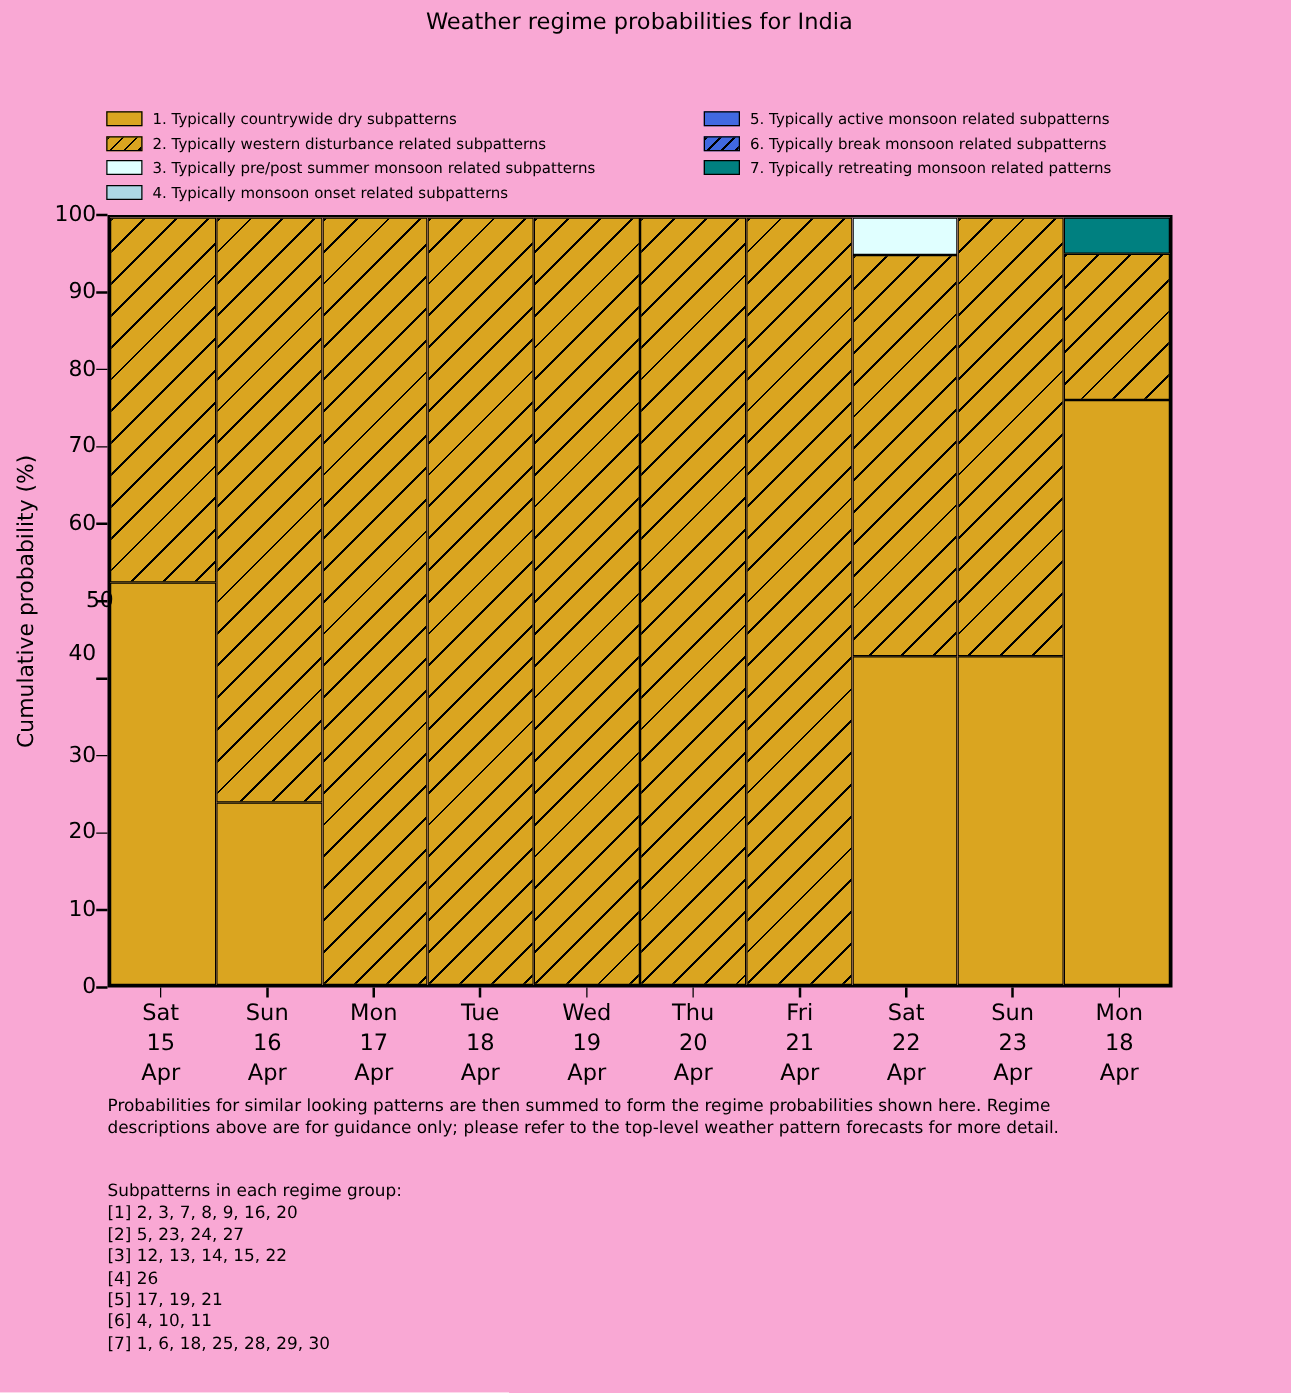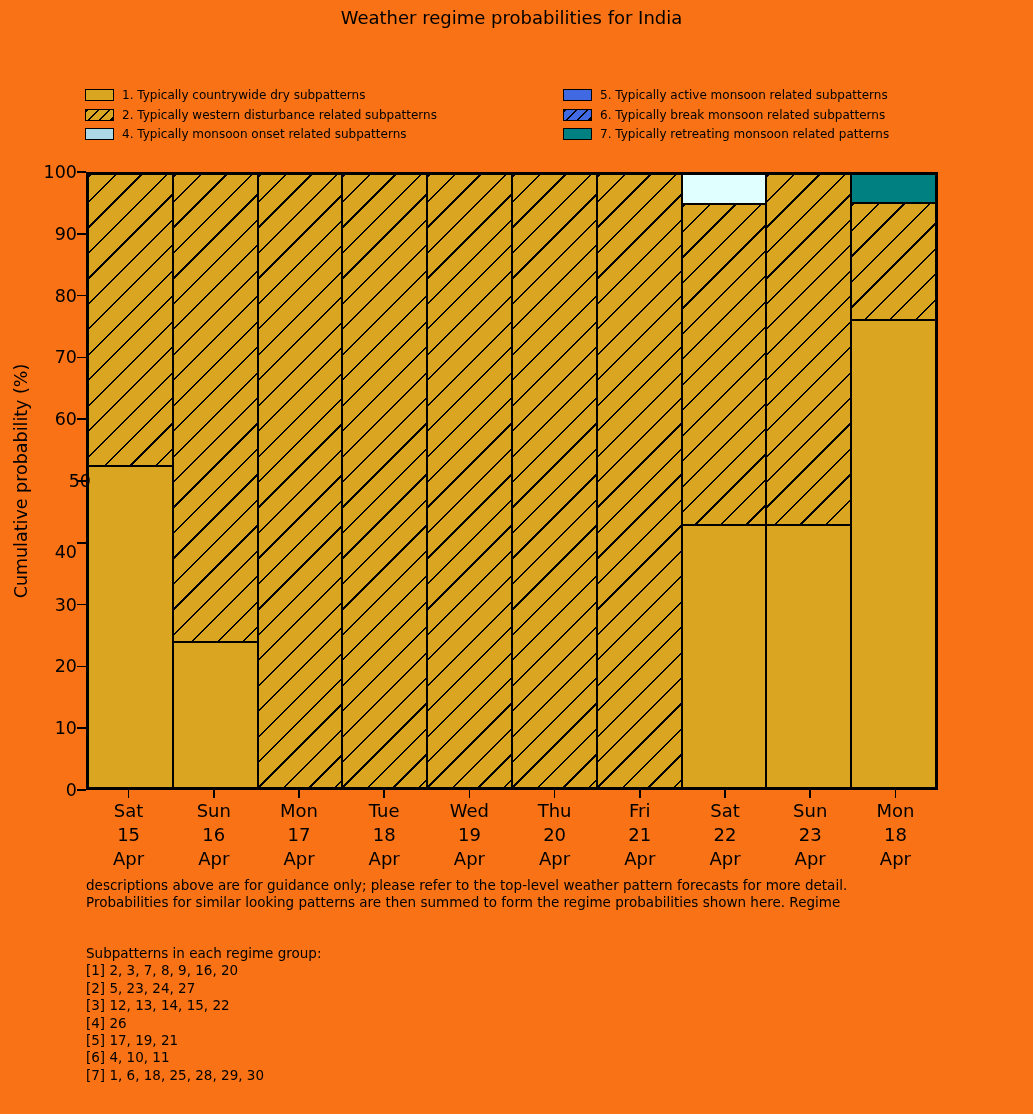--- a/index.html
+++ b/index.html
@@ -1,17 +1,17 @@
 <!DOCTYPE html>
 <html><head>
 <meta charset="utf-8">
 <style>
   html,body { margin:0; padding:0; background:#fff; }
   .figure {
-    position:relative; width:1033px; height:1114px; background:#f97316;
+    position:relative; width:1033px; height:1114px; background:#f9a8d4;
     font-family:"DejaVu Sans", sans-serif; color:#000; overflow:hidden;
   }
   .title-block { position:absolute; top:6px; left:0; width:1023px; text-align:center;
     font-size:18px; line-height:24px; }
   .legend-col { position:absolute; top:85px; }
   .legend-col-left { left:85px; }
   .legend-col-right { left:563px; }
   .legend-item { display:flex; align-items:center; height:19.8px; }
   .swatch { width:27px; height:10px; border:1.4px solid #000; margin-right:8px; flex:none; }
   .legend-label { font-size:12px; white-space:nowrap; }
@@ -46,20 +46,24 @@
   <div class="legend-col legend-col-left">
       <div class="legend-item">
         <span class="swatch" style="background-color: rgb(218, 165, 32);"></span>
         <span class="legend-label">1. Typically countrywide dry subpatterns</span>
       </div>
       <div class="legend-item">
         <span class="swatch hatch-sm" style="background-color: rgb(218, 165, 32);"></span>
         <span class="legend-label">2. Typically western disturbance related subpatterns</span>
       </div>
       <div class="legend-item">
+        <span class="swatch" style="background-color: rgb(224, 255, 255);"></span>
+        <span class="legend-label">3. Typically pre/post summer monsoon related subpatterns</span>
+      </div>
+      <div class="legend-item">
         <span class="swatch" style="background-color: rgb(173, 216, 230);"></span>
         <span class="legend-label">4. Typically monsoon onset related subpatterns</span>
       </div>
     </div>
   <div class="legend-col legend-col-right">
       <div class="legend-item">
         <span class="swatch" style="background-color: rgb(65, 105, 225);"></span>
         <span class="legend-label">5. Typically active monsoon related subpatterns</span>
       </div>
       <div class="legend-item">
@@ -110,22 +114,22 @@
         </div>
         <div class="bar">
           <div class="seg" style="height: 76.2%; background-color: rgb(218, 165, 32);"></div>
           <div class="seg hatch" style="height: 19%; background-color: rgb(218, 165, 32);"></div>
           <div class="seg" style="height: 4.8%; background-color: rgb(0, 128, 128);"></div>
         </div>
       </div>
   </div>
 
   <div class="footer">
+      <div>Probabilities for similar looking patterns are then summed to form the regime probabilities shown here. Regime</div>
       <div>descriptions above are for guidance only; please refer to the top-level weather pattern forecasts for more detail.</div>
-      <div>Probabilities for similar looking patterns are then summed to form the regime probabilities shown here. Regime</div>
     </div>
 
   <div class="subpatterns">
     <div>Subpatterns in each regime group:</div>
     <div>
         <div>[1] 2, 3, 7, 8, 9, 16, 20</div>
         <div>[2] 5, 23, 24, 27</div>
         <div>[3] 12, 13, 14, 15, 22</div>
         <div>[4] 26</div>
         <div>[5] 17, 19, 21</div>
@@ -136,21 +140,21 @@
 
 <div class="tickmark" style="left: 77px; top: 789.1px; width: 9px; height: 1.8px;"></div>
     <div class="yticklabel" style="left: 17px; top: 790px;">0</div>
     <div class="tickmark" style="left: 77px; top: 727.3px; width: 9px; height: 1.8px;"></div>
     <div class="yticklabel" style="left: 17px; top: 728.2px;">10</div>
     <div class="tickmark" style="left: 77px; top: 665.5px; width: 9px; height: 1.8px;"></div>
     <div class="yticklabel" style="left: 17px; top: 666.4px;">20</div>
     <div class="tickmark" style="left: 77px; top: 603.7px; width: 9px; height: 1.8px;"></div>
     <div class="yticklabel" style="left: 17px; top: 604.6px;">30</div>
     <div class="tickmark" style="left: 77px; top: 541.9px; width: 9px; height: 1.8px;"></div>
-    <div class="yticklabel" style="left: 17px; top: 552px;">40</div>
+    <div class="yticklabel" style="left: 17px; top: 523px;">40</div>
     <div class="tickmark" style="left: 77px; top: 480.1px; width: 9px; height: 1.8px;"></div>
     <div class="yticklabel" style="left: 31px; top: 481px;">50</div>
     <div class="tickmark" style="left: 77px; top: 418.3px; width: 9px; height: 1.8px;"></div>
     <div class="yticklabel" style="left: 17px; top: 419.2px;">60</div>
     <div class="tickmark" style="left: 77px; top: 356.5px; width: 9px; height: 1.8px;"></div>
     <div class="yticklabel" style="left: 17px; top: 357.4px;">70</div>
     <div class="tickmark" style="left: 77px; top: 294.7px; width: 9px; height: 1.8px;"></div>
     <div class="yticklabel" style="left: 17px; top: 295.6px;">80</div>
     <div class="tickmark" style="left: 77px; top: 232.9px; width: 9px; height: 1.8px;"></div>
     <div class="yticklabel" style="left: 17px; top: 233.8px;">90</div>

